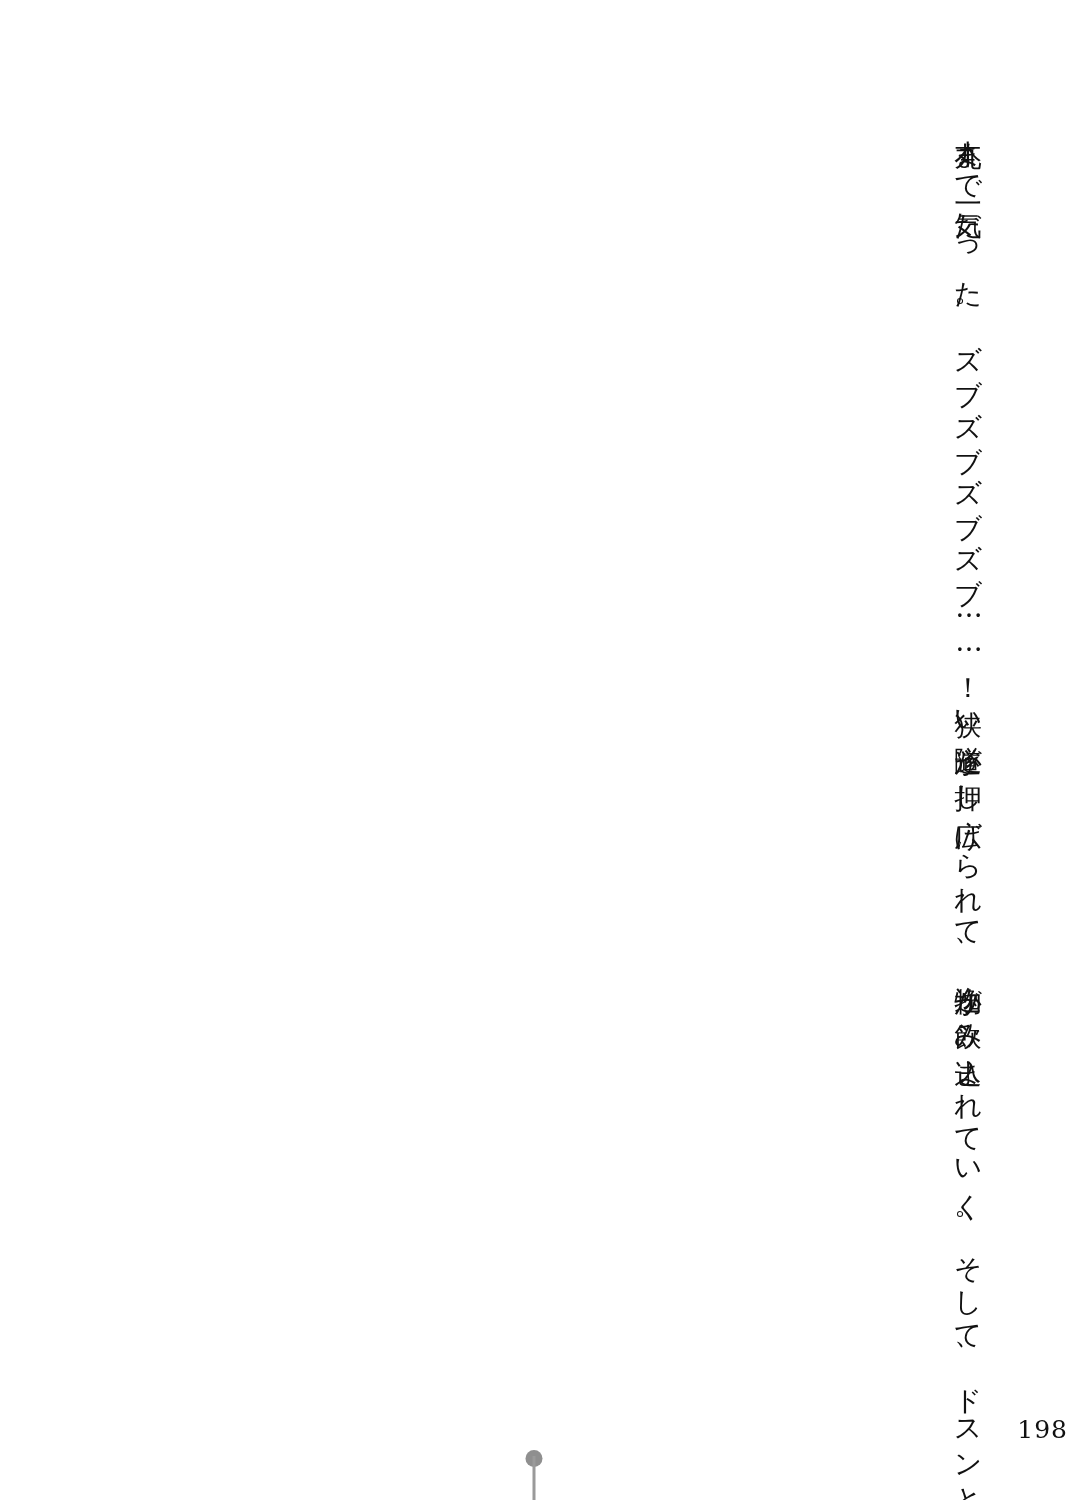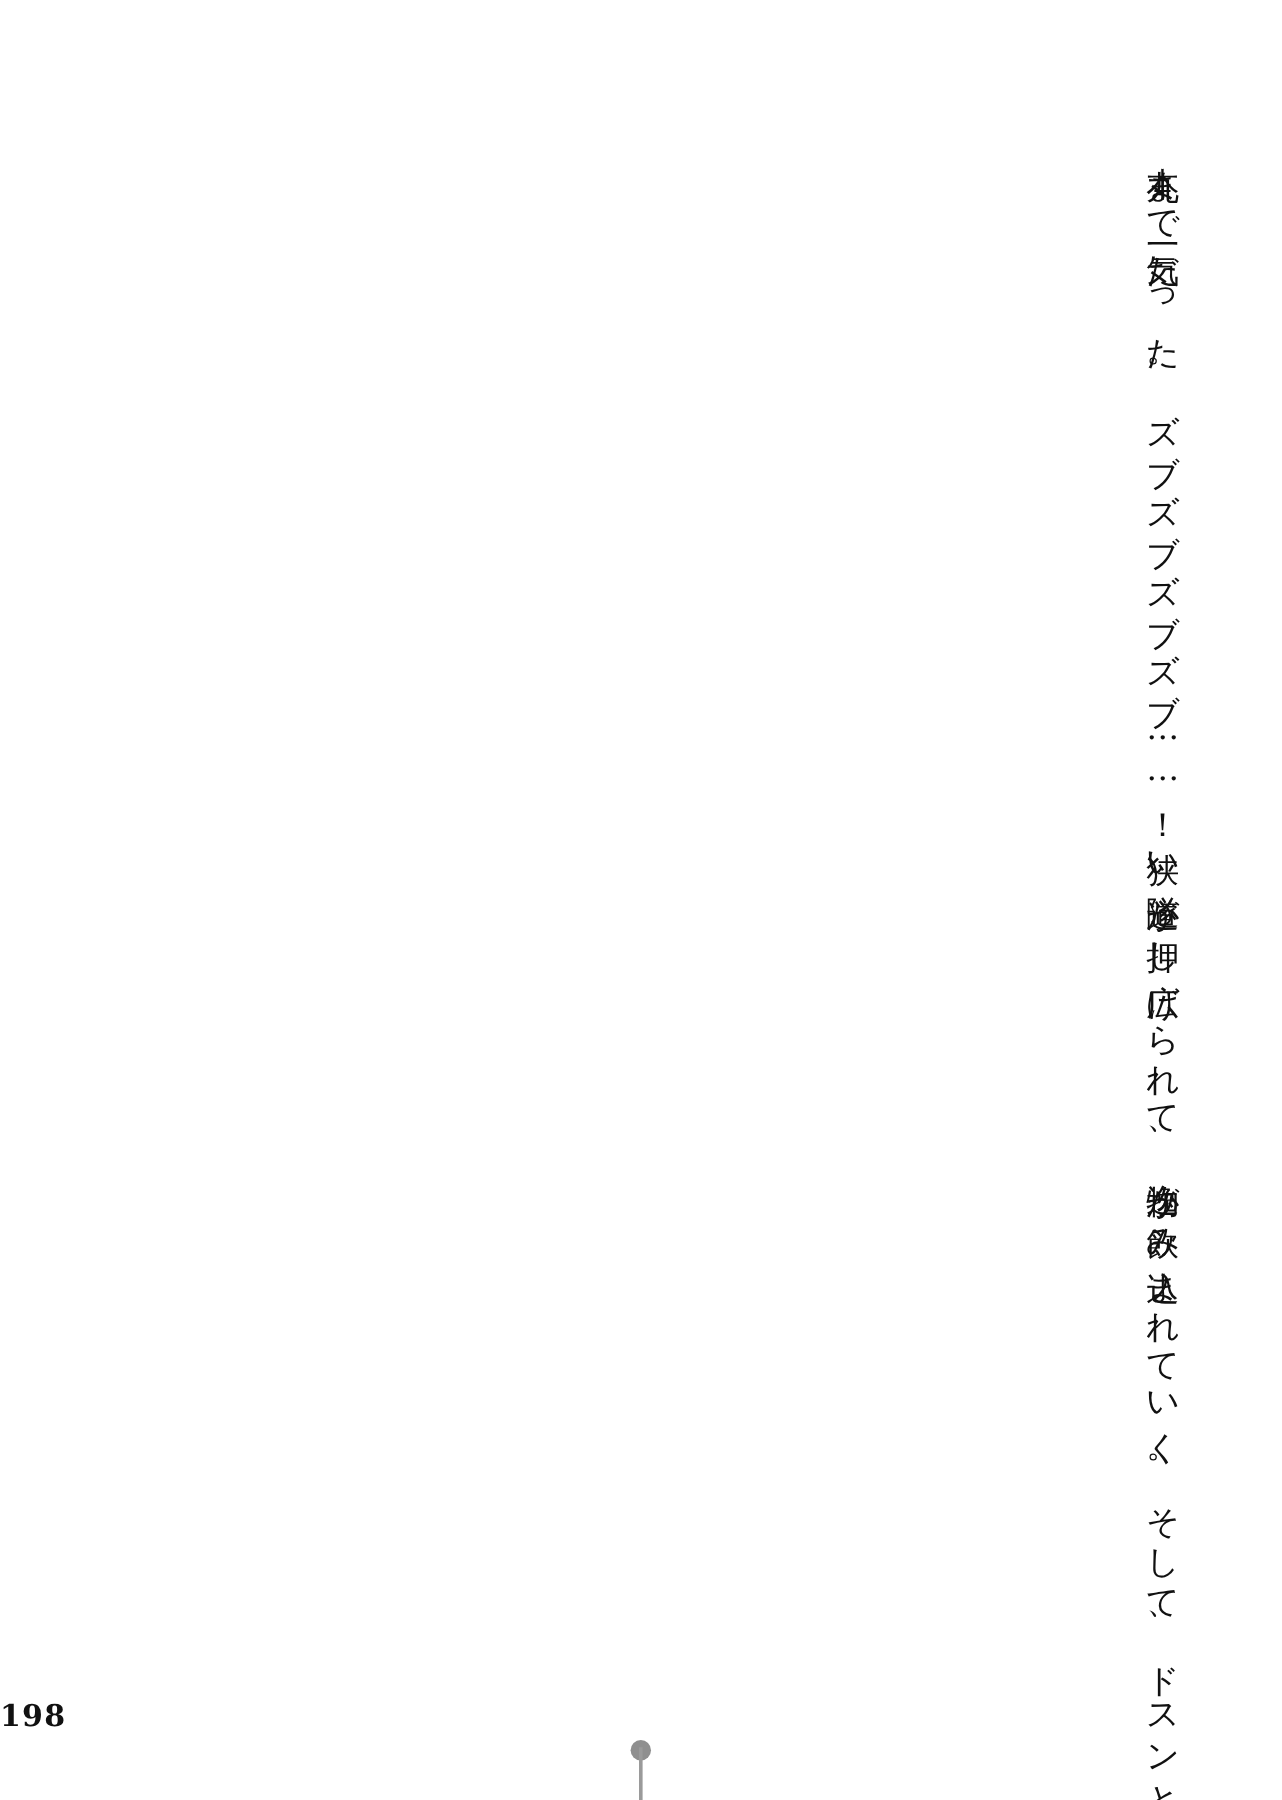--- a/index.html
+++ b/index.html
@@ -43,26 +43,25 @@
     margin-left: 14.6px;
     height: 1230px;
   }
   .line:first-child { margin-left: 0; }
 
   .page-number {
     position: absolute;
     left: 0;
     right: 0;
     bottom: 56px;
-    text-align: left;
+    text-align: right;
     font-size: 25px;
     color: #111111;
     font-family: "DejaVu Serif", "Liberation Serif", serif;
     letter-spacing: 1px;
-    font-weight: bold;
   }
 
   .spine-mark {
     position: absolute;
     left: 50%;
     bottom: 0;
     transform: translateX(-50%);
     width: 3px;
     height: 44px;
     background: #9a9a9a;

